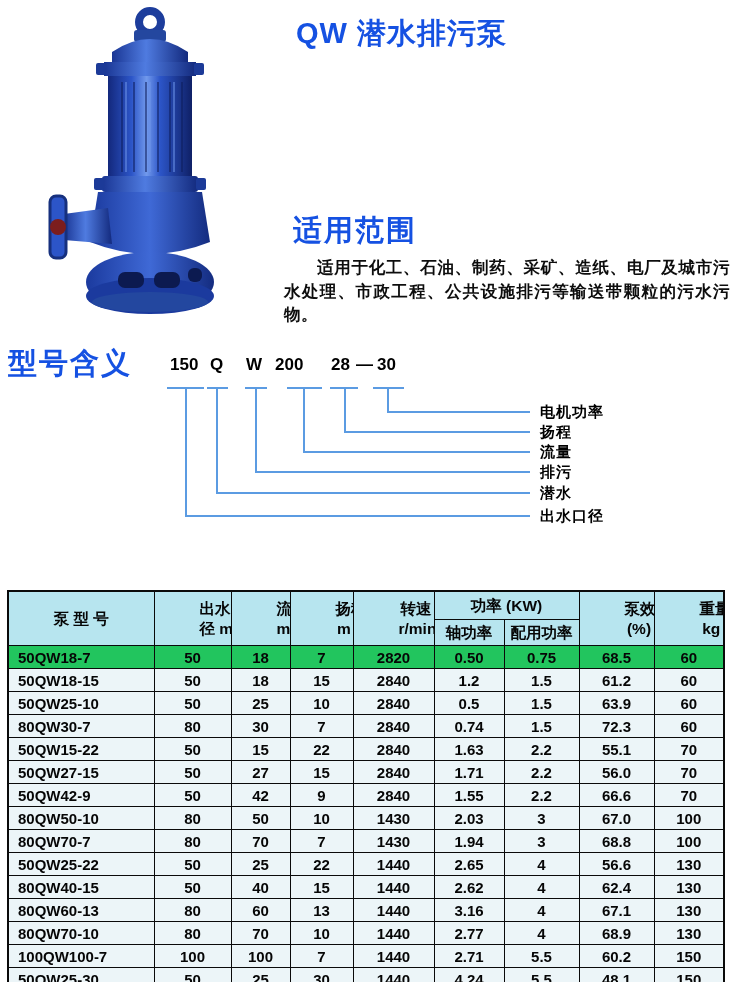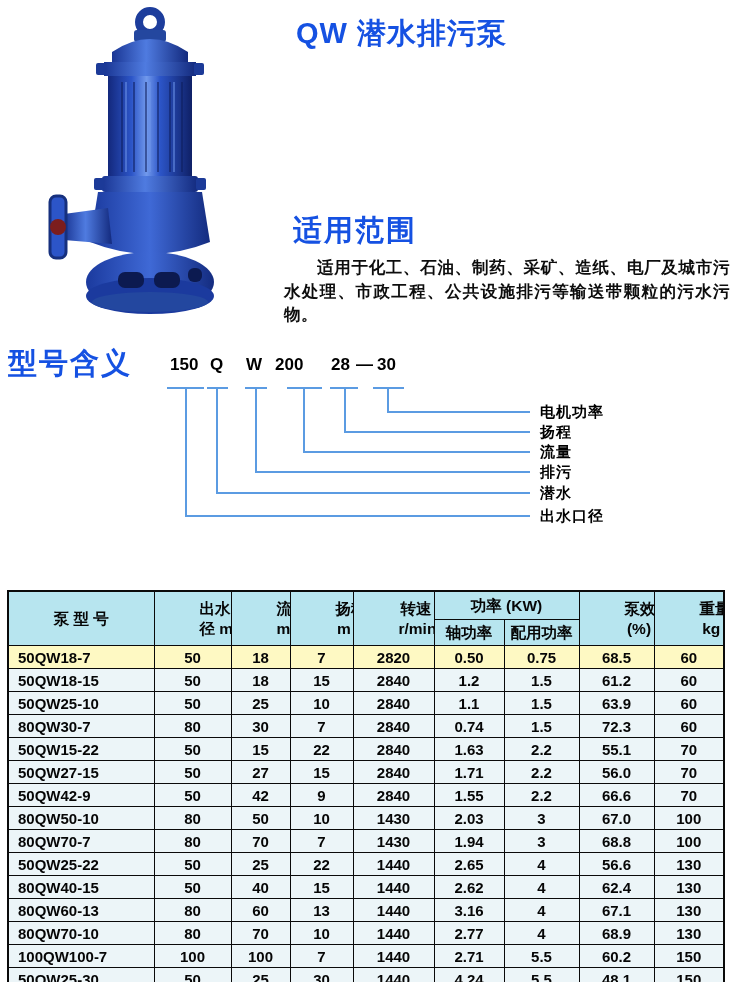--- a/index.html
+++ b/index.html
@@ -29,21 +29,21 @@
   }
   table.perf td,table.perf th{
     border:1px solid #0a0a0a;text-align:center;vertical-align:middle;
     font-size:15px;color:#060606;padding:0;overflow:hidden;white-space:nowrap;
   }
   table.perf{border:2px solid #0a0a0a;}
   table.perf thead th{background:#b7e5ef;font-size:15.5px;line-height:1.25;}
   table.perf thead tr.h1 th{height:27px;}
   table.perf thead tr.h2 th{height:25px;}
   table.perf tbody td{background:#ecf5f8;height:22px;}
-  table.perf tbody tr.hl td{background:#fef9c3;}
+  table.perf tbody tr.hl td{background:#22c55e;}
   table.perf tbody td.model-cell{text-align:left;padding-left:9px;}
   .small-line{display:block;padding-left:45px;}
 </style>
 </head>
 <body>
 
 <div class="page">
 
   <svg class="abs" style="left:26px;top:0px;" width="242" height="330" viewBox="0 0 242 330" aria-hidden="true">
     <defs>
@@ -223,21 +223,21 @@
         <td>1.5</td>
         <td>61.2</td>
         <td>60</td>
       </tr>
         <tr>
         <td class="model-cell">50QW25-10</td>
         <td>50</td>
         <td>25</td>
         <td>10</td>
         <td>2840</td>
-        <td>1.1</td>
+        <td>0.5</td>
         <td>1.5</td>
         <td>63.9</td>
         <td>60</td>
       </tr>
         <tr>
         <td class="model-cell">80QW30-7</td>
         <td>80</td>
         <td>30</td>
         <td>7</td>
         <td>2840</td>

